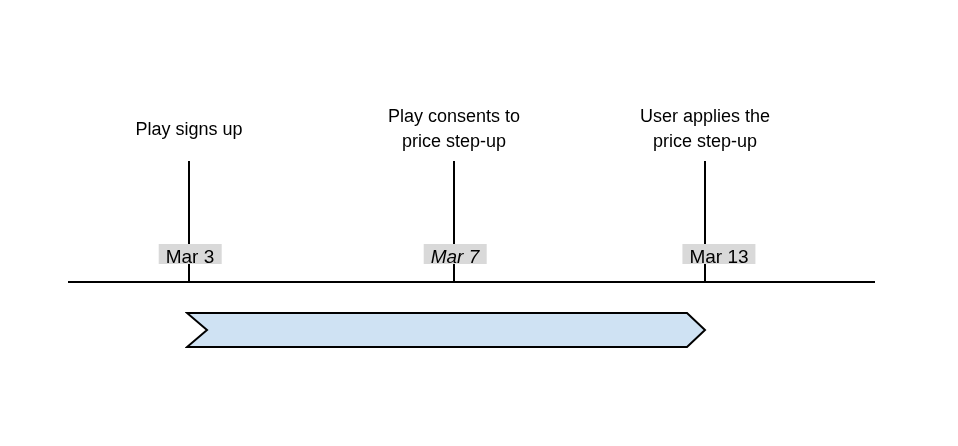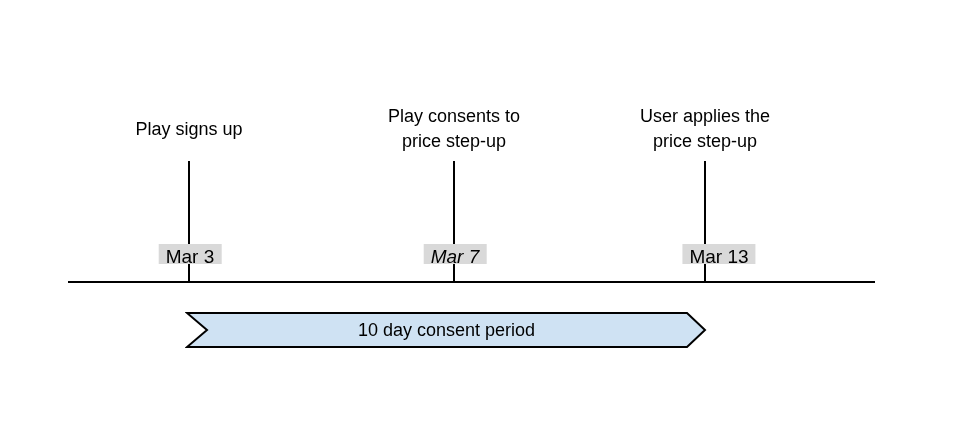--- a/index.html
+++ b/index.html
@@ -113,15 +113,14 @@
 
   <div class="event-label e1">Play signs up</div>
   <div class="event-label e2">Play consents to
 price step-up</div>
   <div class="event-label e3">User applies the
 price step-up</div>
 
   <svg class="banner-shape" viewBox="0 0 523 38" xmlns="http://www.w3.org/2000/svg" aria-hidden="true">
     <polygon points="2,2 502,2 520,19 502,36 2,36 22,19"></polygon>
   </svg>
-  <div class="banner-label">10 day consent period</div>
 
 </div>
 
 </body></html>

